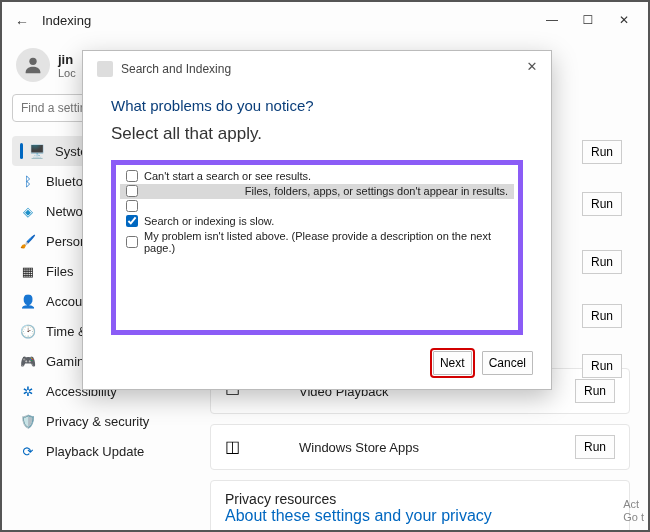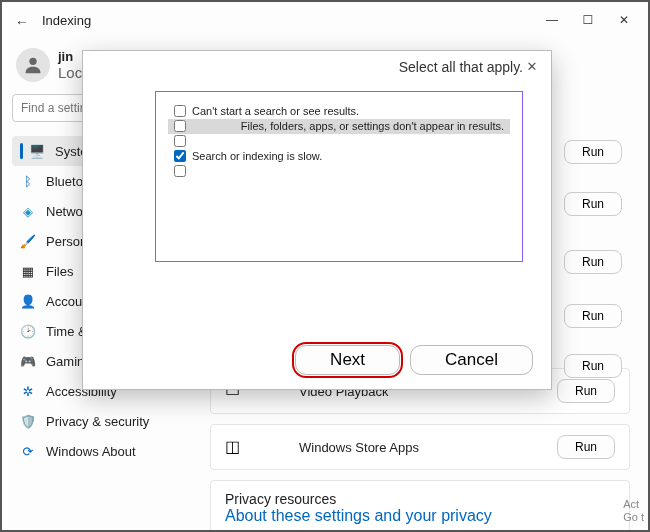--- a/index.html
+++ b/index.html
@@ -14,59 +14,59 @@
   .winbtn { width: 36px; height: 28px; display: flex; align-items: center; justify-content: center; color: #333; font-size: 12px; cursor: pointer; }
   
   .body-area { display: flex; height: calc(100% - 36px); }
   
   
   .sidebar { width: 190px; padding: 6px 10px 10px 10px; }
   .user-row { display: flex; align-items: center; gap: 8px; padding: 4px 0 12px 4px; }
   .avatar { width: 34px; height: 34px; border-radius: 50%; background: #e3e3e3; display:flex; align-items:center; justify-content:center; }
   .avatar svg { width: 22px; height:22px; fill:#666; }
   .user-text .name { font-size: 13px; font-weight:600; color:#222; }
-  .user-text .sub { font-size: 15px; color:#666; }
+  .user-text .sub { font-size: 11px; color:#666; }
   
   .search { width: 100%; border: 1px solid #ccc; border-radius: 4px; padding: 6px 8px; font-size: 12px; background: #fff; margin-bottom: 14px; color:#666; }
   
   .nav-item { display:flex; align-items:center; gap:10px; font-size: 13px; color:#222; padding: 7px 8px; border-radius: 4px; cursor:pointer; }
   .nav-item.active { background: #eaeaea; }
   .nav-item.active::before { content:""; width:3px; height:16px; background:#0067c0; border-radius:2px; margin-right:-4px; }
   .nav-icon { width:16px; height:16px; display:flex; align-items:center; justify-content:center; }
   
   
   .main { flex:1; padding: 10px 18px; overflow:hidden; }
   .card { display:flex; align-items:center; justify-content:space-between; background:#fff; border:1px solid #e6e6e6; border-radius:4px; padding:10px 14px; margin-bottom:10px; }
   .card-left { display:flex; align-items:center; gap:14px; }
   .card-icon { width:20px; height:20px; }
   .card-title { font-size:13px; color:#222;margin-left:40px; }
-  .run-btn { border:1px solid #ccc; background:#fdfdfd; border-radius:8px; padding:4px 17px; font-size:12px; cursor:pointer; }
+  .run-btn { border:1px solid #ccc; background:#fdfdfd; border-radius:0; padding:4px 8px; font-size:12px; cursor:pointer; }
   .privacy-card { background:#fff; border:1px solid #e6e6e6; border-radius:4px; padding:10px 14px; }
   .privacy-card .pt { font-size:14px; color:#222; }
   .privacy-card .ps { font-size:16px; color:#0067c0; }
   
   .watermark { position:absolute; right:4px; bottom:6px; text-align:left; color:#888; font-size:11px; line-height:1.2; pointer-events:none; }
   
   
   .dialog { position:absolute; left:80px; top:48px; width:470px; height:340px; background:#fff; border:1px solid #bbb; box-shadow:0 8px 24px rgba(0,0,0,0.25); display:flex; flex-direction:column; }
   .dlg-head { display:flex; align-items:center; padding:10px 14px 4px 14px; gap:8px; }
   .dlg-head .icon { width:16px; height:16px; background:#ddd; border-radius:2px; }
   .dlg-head .t { font-size:12px; color:#444; }
   .dlg-close { position:absolute; right:8px; top:8px; width:22px; height:22px; text-align:center; font-size:13px; color:#555; cursor:pointer; }
   .dlg-body { padding: 8px 28px 0 28px; flex:1; }
   .dlg-q { color:#0a3e7a; font-size:15px; margin:8px 0 10px 0; }
-  .dlg-sub { font-size:14px; color:#333; margin-bottom:16px;text-align:right; }
-  .opt-list { border:1px solid #8b5cf6; padding:12px; font-size:11px; color:#222;margin-left:44px; }
+  .dlg-sub { font-size:17px; color:#333; margin-bottom:16px; }
+  .opt-list { border:5px solid #8b5cf6; padding:4px; font-size:11px; color:#222; }
   .opt { display:flex; align-items:center; gap:6px; padding:1px 6px; border-bottom:1px solid transparent; }
   .opt.sel { background:#d9d9d9;justify-content:space-between; }
   .opt input[type=checkbox] { width:12px; height:12px; }
   .opt input.blue { accent-color:#0067c0; }
   .opt-list-pad { height:70px; }
   .dlg-foot { display:flex; justify-content:flex-end; gap:10px; padding:10px 18px 14px 18px; }
-  .btn { border:1px solid #bbb; background:#fdfdfd; border-radius:11px; padding:4px 34px; font-size:17px; cursor:pointer; }
+  .btn { border:1px solid #bbb; background:#fdfdfd; border-radius:1px; padding:4px 6px; font-size:12px; cursor:pointer; }
   .btn.primary { outline:2px solid #d20000; outline-offset:1px; }
   
   
 </style>
 </head>
 <body>
 
 <div class="window">
   <div class="titlebar">
     <div class="back">←</div>
@@ -129,21 +129,21 @@
       <div class="nav-item">
         <span class="nav-icon" style="color:#0067c0">✲</span>
         <span>Accessibility</span>
       </div>
       <div class="nav-item">
         <span class="nav-icon">🛡️</span>
         <span>Privacy &amp; security</span>
       </div>
       <div class="nav-item">
         <span class="nav-icon" style="color:#0067c0">⟳</span>
-        <span>Windows About</span>
+        <span>Playback Update</span>
       </div>
     </div>
 
     <div class="main">
       <div style="height:40px"></div>
 
       <div class="card" style="visibility:hidden">
         <div class="card-left">
             <span class="card-title">placeholder</span>
           </div>
@@ -203,40 +203,46 @@
   <button class="run-btn" style="position:absolute; right:26px; top:302px">Run</button>
   <button class="run-btn" style="position:absolute; right:26px; top:352px">Run</button>
 
   <div class="watermark">
     <div>Act</div>
     <div>Go t</div>
   </div>
 
   <div class="dialog">
     <div class="dlg-close">✕</div>
+    <div class="dlg-head">
+      <div class="icon"></div>
+      <div class="t">Search and Indexing</div>
+    </div>
     <div class="dlg-body">
+      <div class="dlg-q">What problems do you notice?</div>
       <div class="dlg-sub">Select all that apply.</div>
       <div class="opt-list">
         <label class="opt">
           <input type="checkbox" style="">
           <span>Can't start a search or see results.</span>
         </label>
         <label class="opt sel">
           <input type="checkbox" style="">
           <span>Files, folders, apps, or settings don't appear in results.</span>
         </label>
         <label class="opt">
           <input type="checkbox" style="">
         </label>
         <label class="opt">
           <input type="checkbox" class="blue" checked="" style="">
           <span>Search or indexing is slow.</span>
         </label>
         <label class="opt">
           <input type="checkbox" style="">
+          <span>My problem isn't listed above. (Please provide a description on the next page.)</span>
         </label>
         <div class="opt-list-pad"></div>
       </div>
     </div>
     <div class="dlg-foot">
       <button class="btn primary">Next</button>
       <button class="btn">Cancel</button>
     </div>
   </div>
 </div>

